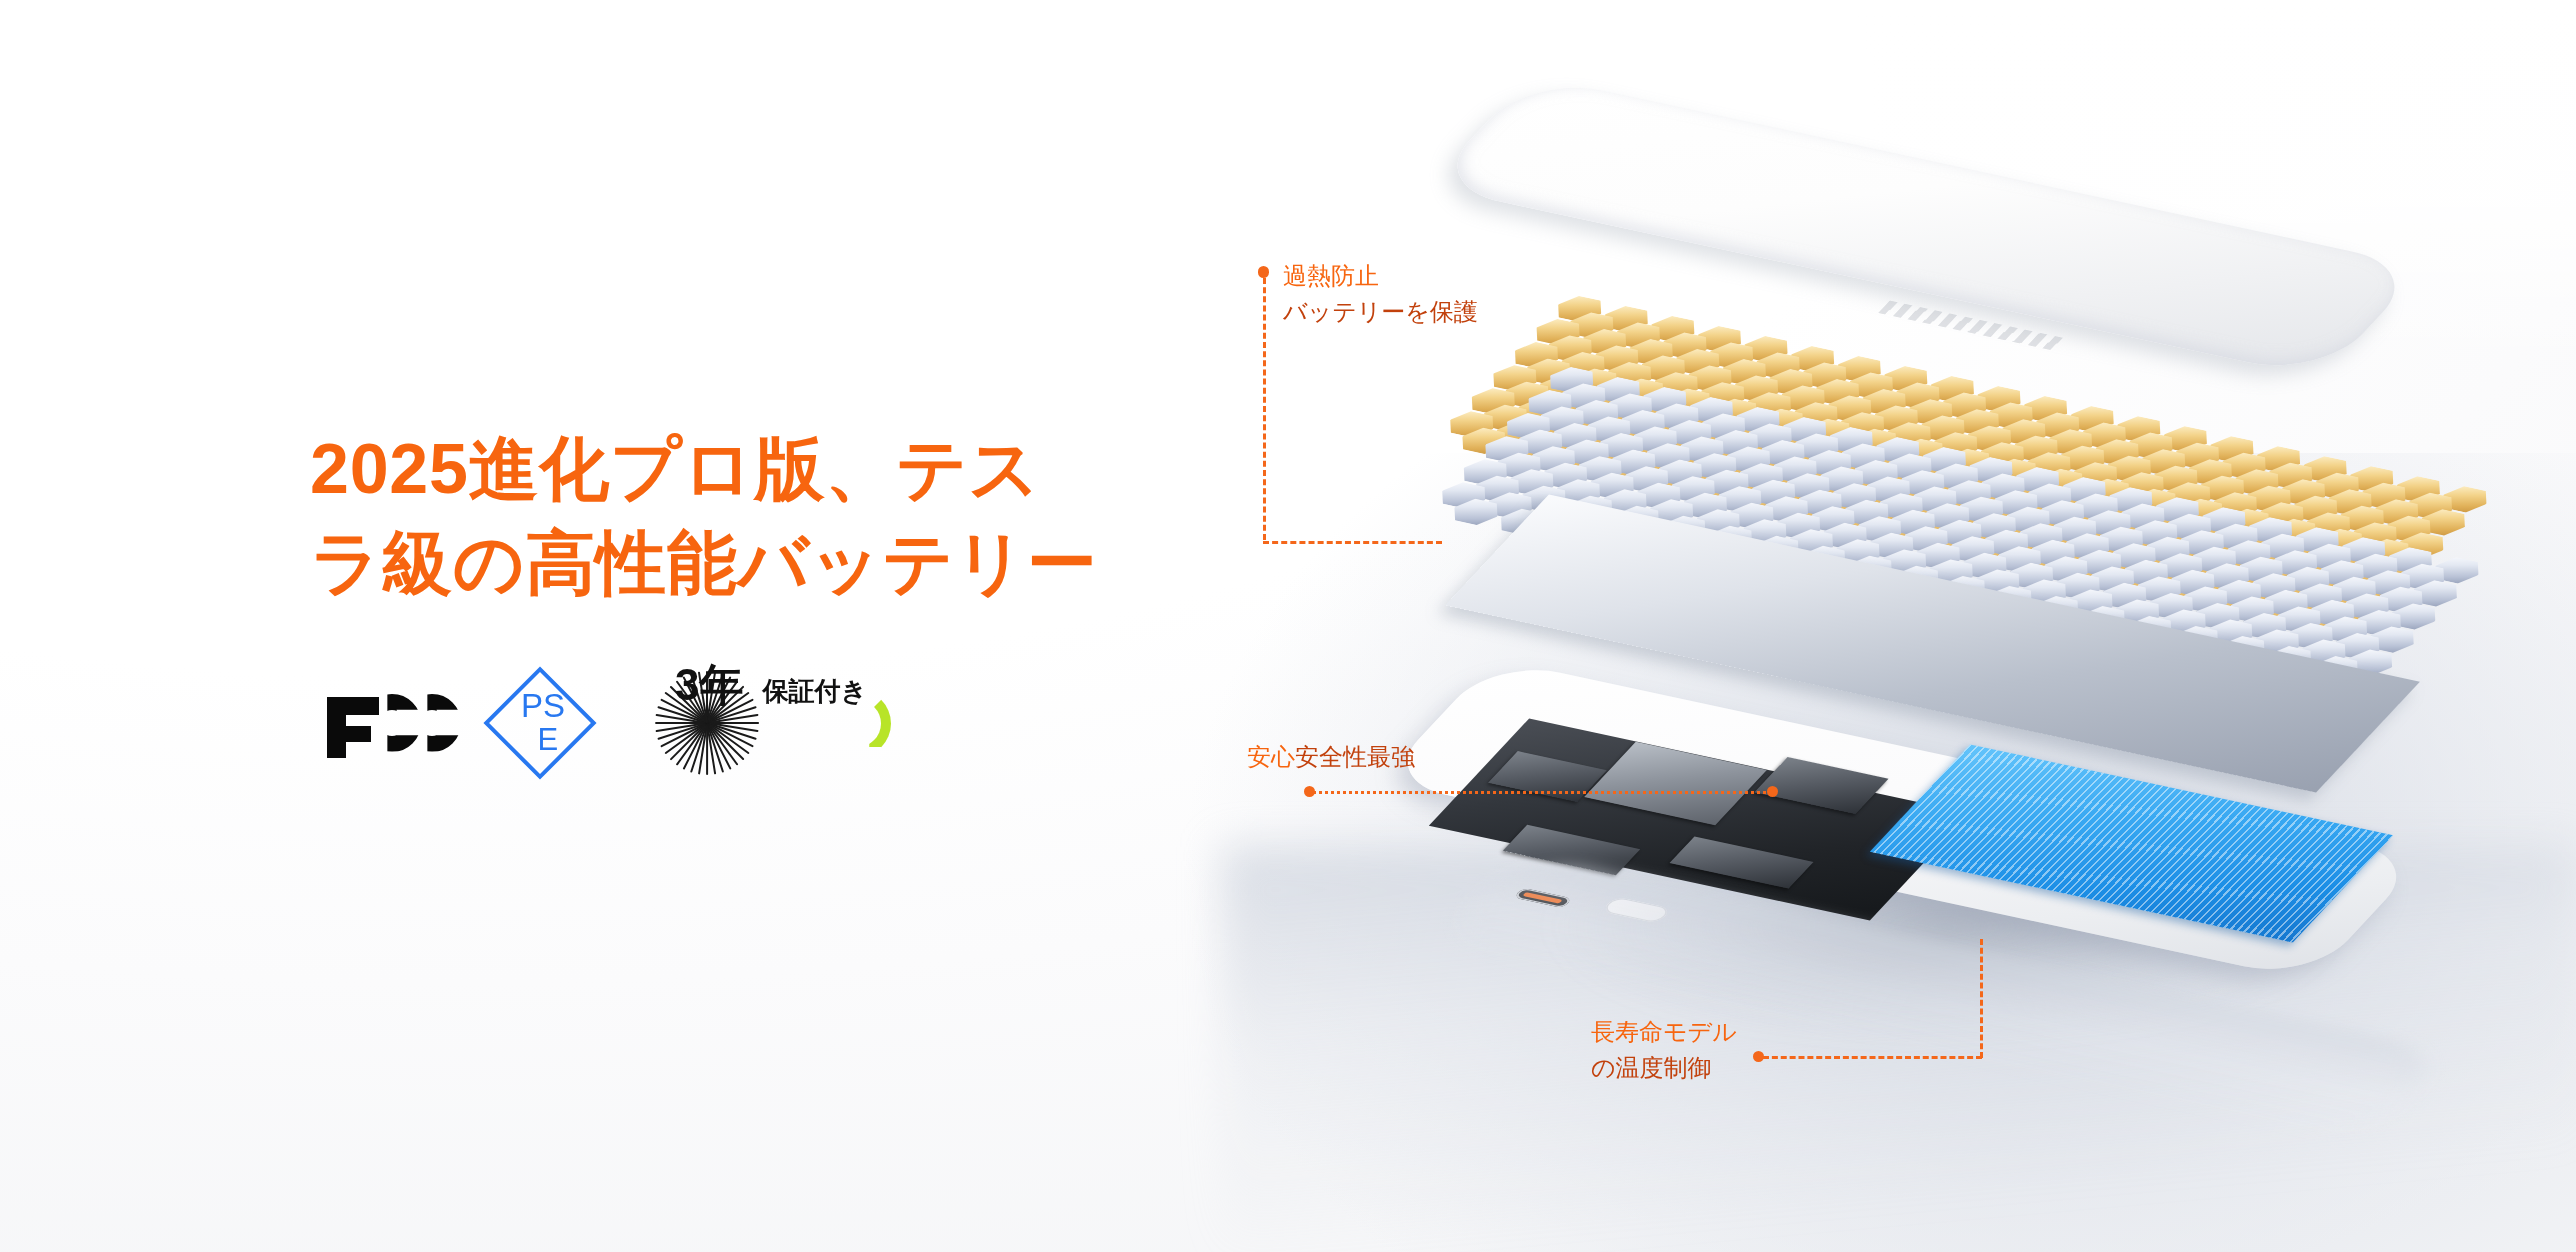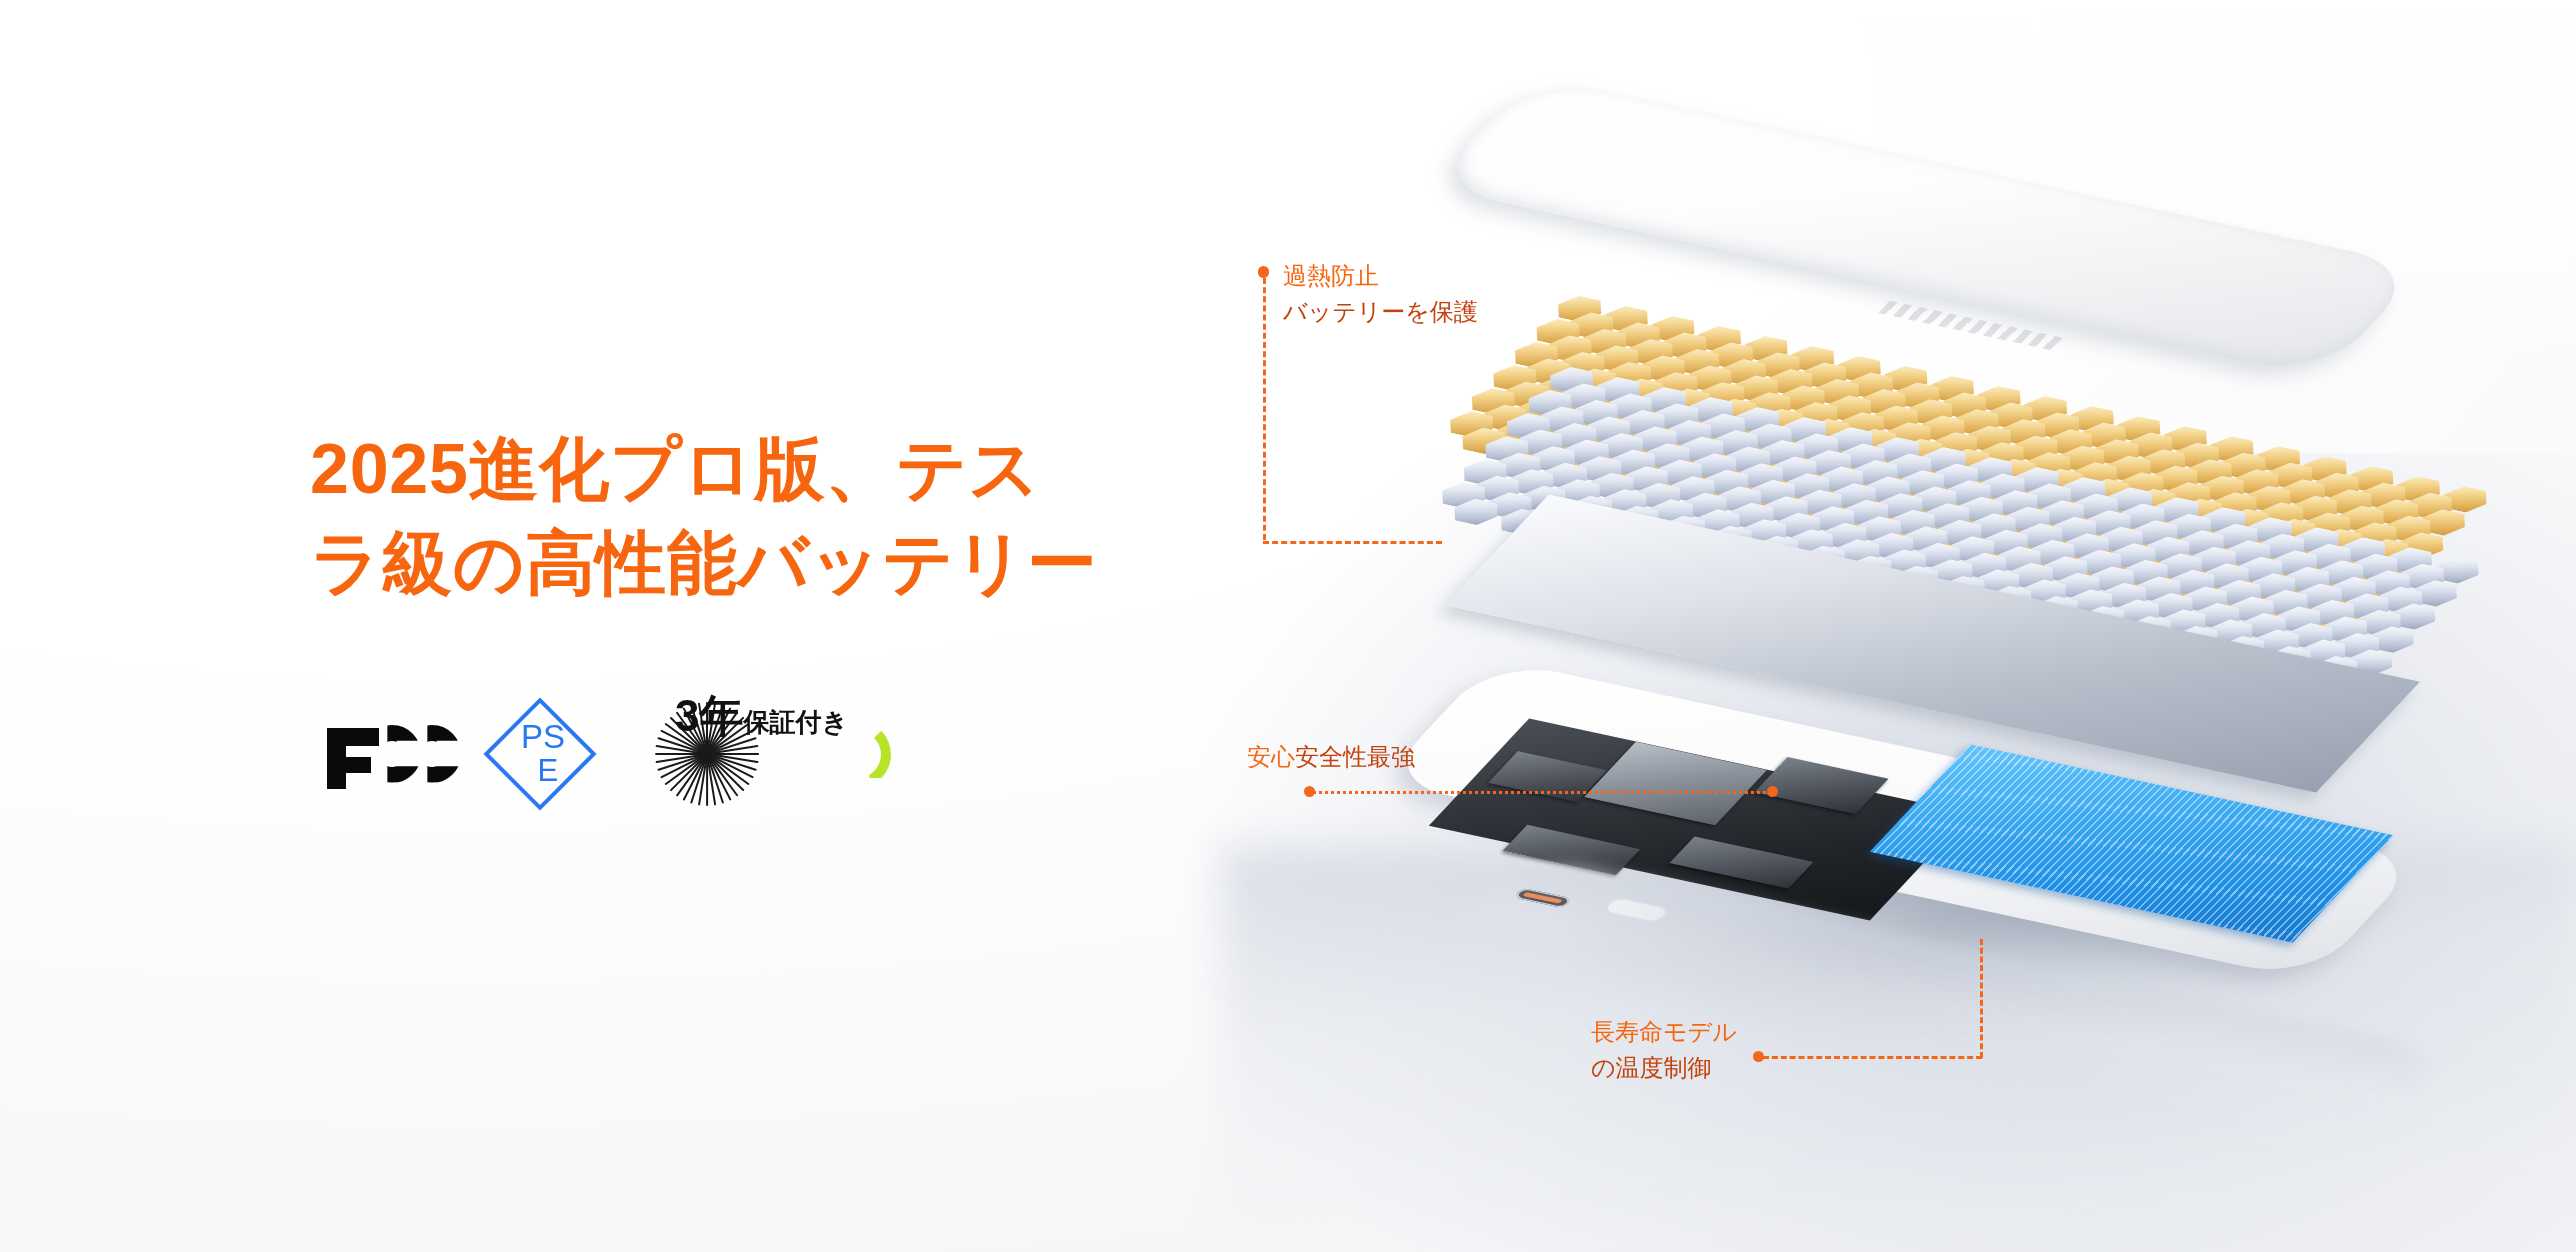--- a/index.html
+++ b/index.html
@@ -19,21 +19,21 @@
       background:linear-gradient(175deg, rgba(186,194,208,.50) 0%, rgba(214,219,228,.30) 38%, rgba(255,255,255,0) 80%);
       filter:blur(20px);}
   .bg-topglow{position:absolute;left:1252px;top:0;width:1324px;height:370px;
       background:linear-gradient(180deg,#ffffff 0%,rgba(255,255,255,.85) 55%,rgba(255,255,255,0) 100%);}
 
   
   .headline{position:absolute;left:310px;top:423px;width:847px;
       color:#f7650f;font-weight:700;font-size:70px;line-height:1.34;letter-spacing:.01em;
       white-space:pre-line;}
 
-  .badges{position:absolute;left:327px;top:685px;height:137px;display:flex;align-items:center;gap:51px;}
+  .badges{position:absolute;left:327px;top:654px;height:137px;display:flex;align-items:center;gap:51px;}
 
   
   .fcc{position:relative;width:106px;height:70px;}
   .fcc .f-v{position:absolute;left:0;top:9.5px;width:18.5px;height:61px;background:#0a0a0a;}
   .fcc .f-t{position:absolute;left:0;top:9.5px;width:52px;height:18px;background:#0a0a0a;}
   .fcc .f-m{position:absolute;left:0;top:38px;width:44px;height:16px;background:#0a0a0a;}
   .fcc .c{position:absolute;width:58px;height:58px;border-radius:50%;
       border:16.7px solid #0a0a0a;box-sizing:border-box;
       clip-path:polygon(100% 0,42% 0,42% 100%,100% 100%,100% 72%,58% 72%,58% 28%,100% 28%);}
   .fcc .c1{left:36px;top:6px;}
@@ -48,21 +48,21 @@
   .pse .t2{position:absolute;left:50%;top:66px;transform:translateX(-10%);
       color:#2878f0;font-size:31px;font-weight:500;line-height:1;}
 
   
   .warranty{position:relative;width:250px;height:119px;display:flex;align-items:flex-start;}
   .burst{position:absolute;left:-3.6px;top:-4.8px;width:129px;height:129px;}
   .burst i{position:absolute;left:50%;top:50%;width:2.1px;height:52px;margin-left:-1.1px;
       margin-top:-52px;transform-origin:50% 100%;background:#1a1a1a;border-radius:1.2px;}
   .w-main{position:relative;z-index:2;display:flex;align-items:baseline;margin-left:29px;}
   .w-3{color:#111;font-weight:700;font-size:44px;line-height:1;}
-  .w-sub{color:#111;font-weight:700;font-size:26px;line-height:1;margin-left:0;}
+  .w-sub{color:#111;font-weight:700;font-size:26px;line-height:1;margin-left:19px;}
   .w-arc{position:absolute;right:4.8px;top:27.4px;width:39px;height:67px;
       border:10px solid #b8e428;border-left-color:transparent;border-top-color:transparent;border-bottom-color:transparent;
       border-radius:0 42px 42px 0;box-sizing:border-box;}
 
   
   .product{position:absolute;left:1300px;top:137px;width:1276px;height:966px;}
 
   .shadow-ground{position:absolute;left:125px;top:650px;width:1038px;height:280px;
       background:radial-gradient(50% 50% at 50% 50%, rgba(120,130,148,.38) 0%, rgba(160,170,186,.18) 45%, rgba(255,255,255,0) 76%);
       filter:blur(15.5px);}

